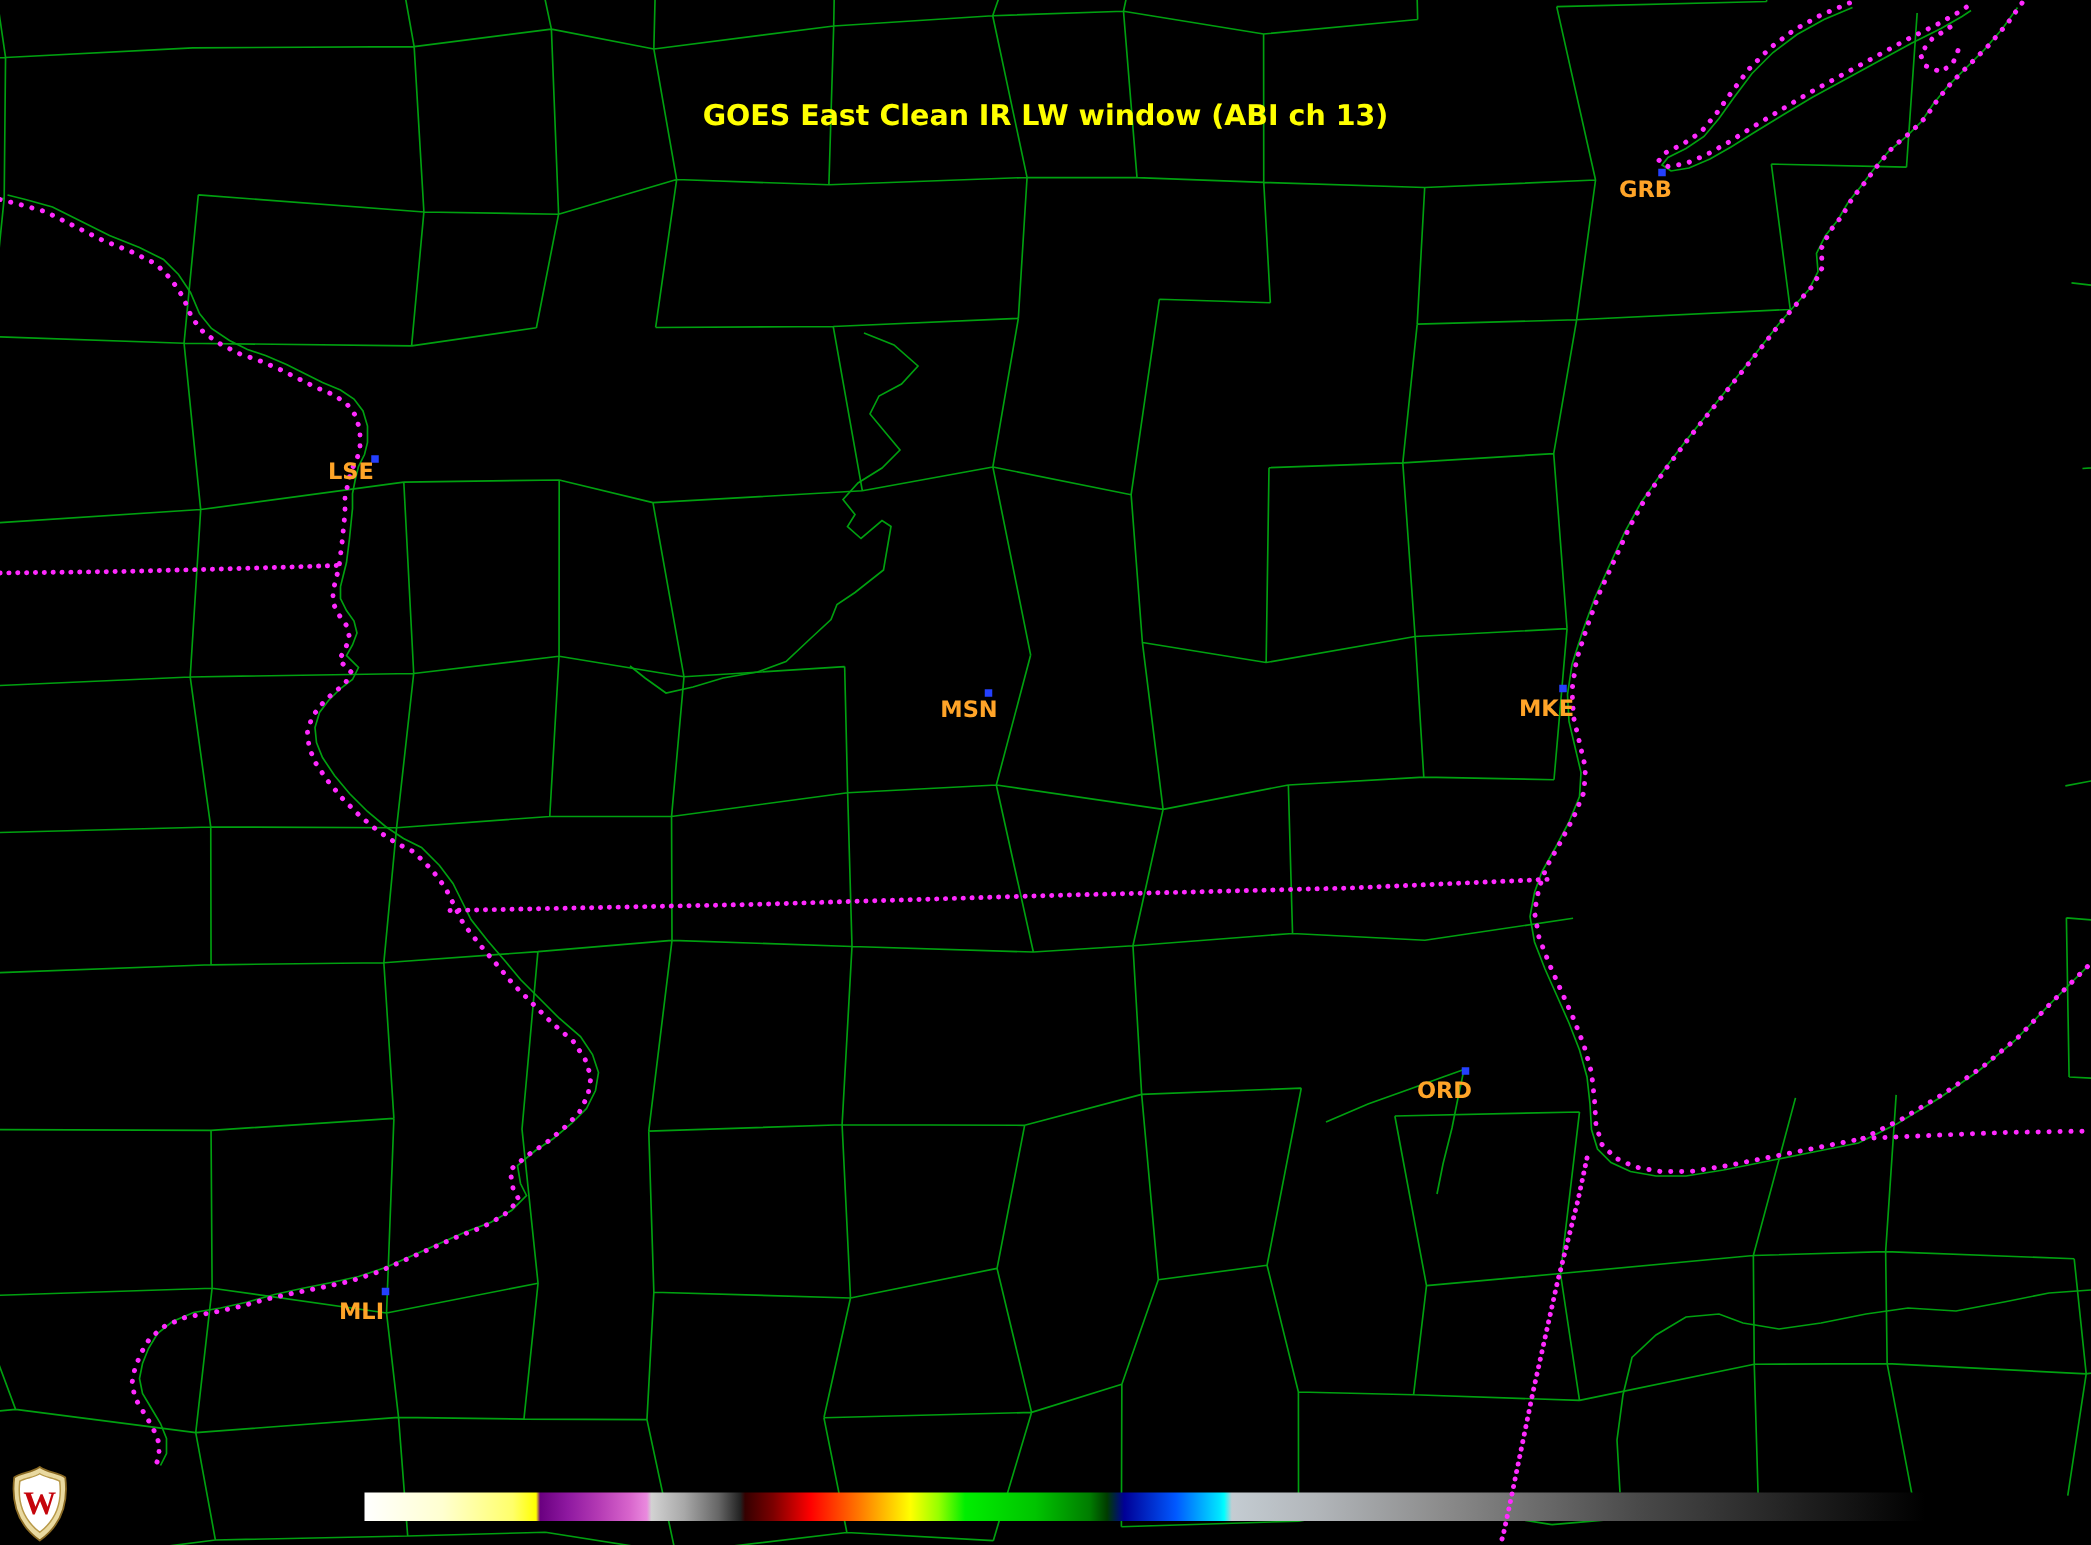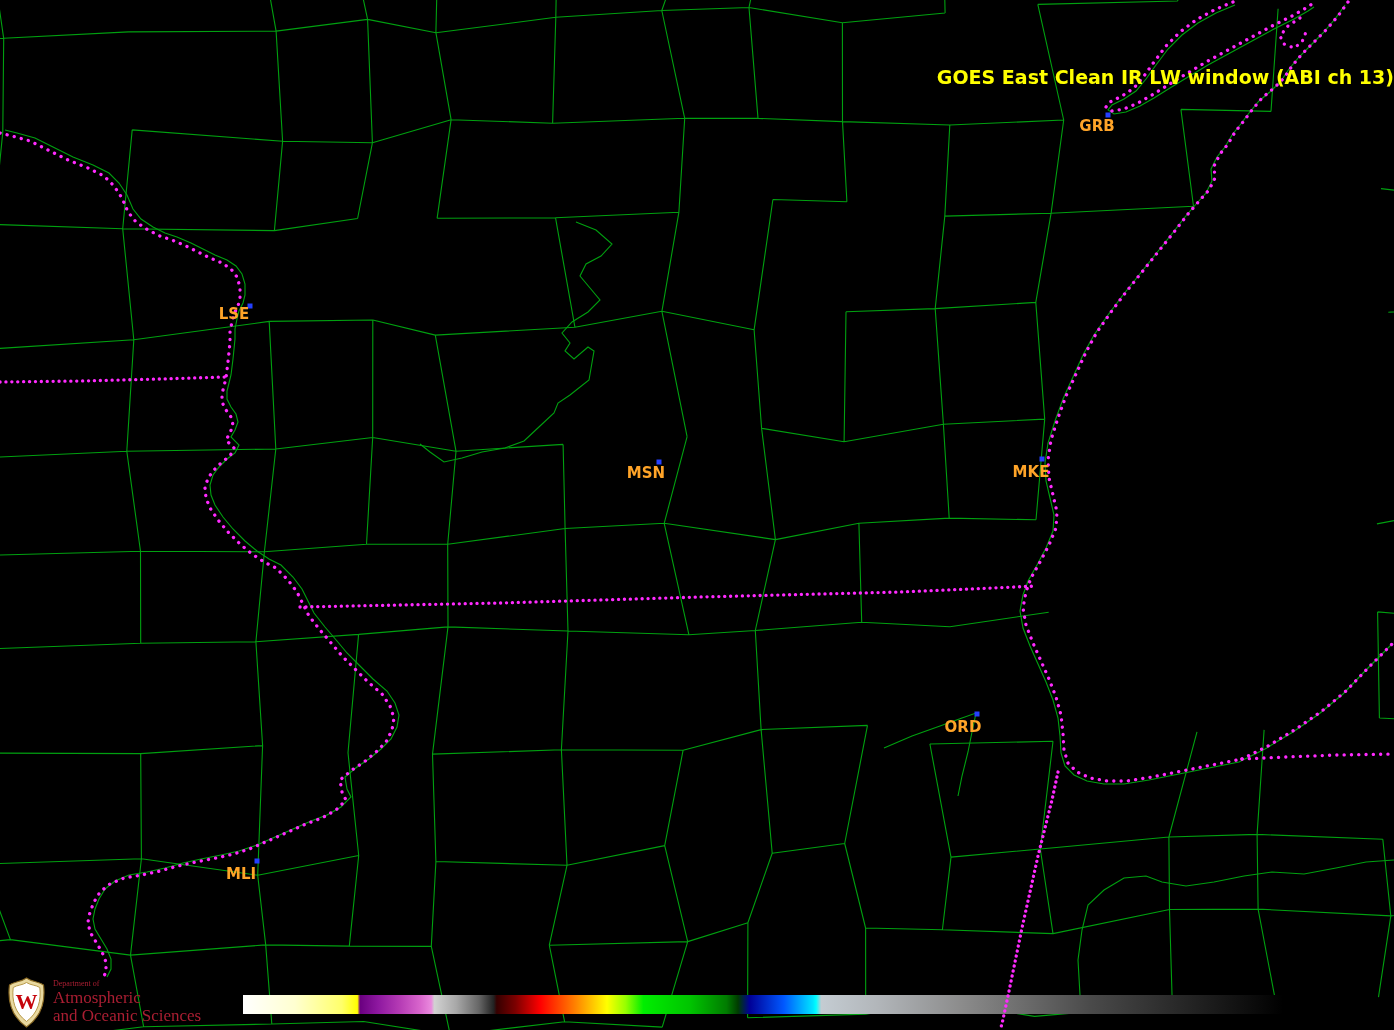--- a/index.html
+++ b/index.html
@@ -1,19 +1,19 @@
 <!DOCTYPE html>
 <html><head>
 <meta charset="utf-8">
 <style>
   html,body{margin:0;padding:0;background:#000;}
   #screen{position:relative;width:1394px;height:1030px;background:#000;overflow:hidden;
           font-family:"DejaVu Sans",sans-serif;}
   #mapsvg{position:absolute;left:0;top:0;}
-  .title{position:absolute;left:0;top:20px;width:100%;text-align:right;
+  .title{position:absolute;left:0;top:20px;width:100%;text-align:center;
          color:#ffff00;font-weight:bold;font-size:19px;line-height:23px;white-space:pre;
          font-family:"DejaVu Sans",sans-serif;}
   .county{fill:none;stroke:#00a010;stroke-width:1.1;}
   .greenline{fill:none;stroke:#00a010;stroke-width:1.1;}
   .border{fill:none;stroke:#ff2aff;stroke-width:3.3;stroke-linecap:round;stroke-dasharray:0.1 7.2;}
   .border-dense{stroke-dasharray:0.1 5.8;}
   .border-vdense{stroke-dasharray:0.1 5;}
   .stn-label{fill:#ffa428;font-size:15px;font-weight:bold;font-family:"DejaVu Sans",sans-serif;text-anchor:middle;}
   .logo{position:absolute;left:6px;bottom:2px;display:flex;align-items:center;gap:6px;}
   .logo-text{color:#aa1e32;font-family:"Liberation Serif",serif;line-height:1.05;}
@@ -109,20 +109,15 @@
   <div class="title" style="color: rgb(255, 255, 0);">
     <div>GOES East Clean IR LW window (ABI ch 13)</div>
   </div>
 
   <div class="logo">
     <svg width="41" height="51" viewBox="0 0 41 51">
       <path d="M20.5,1 C26,5 33,4.5 37.5,8 C39.5,24 36,39 20.5,50 C5,39 1.5,24 3.5,8 C8,4.5 15,5 20.5,1 Z" fill="#e9d9a0" stroke="#8a6a24" stroke-width="1.2"></path>
       <path d="M20.5,5.5 C24.5,8.2 30,8 33.8,10.5 C35.3,23 32.5,35.5 20.5,44.5 C8.5,35.5 5.7,23 7.2,10.5 C11,8 16.5,8.2 20.5,5.5 Z" fill="#ffffff" stroke="#b89a4a" stroke-width="1"></path>
       <text x="20.5" y="32" text-anchor="middle" font-family="Liberation Serif, serif" font-size="22" font-weight="bold" fill="#c5050c">W</text>
     </svg>
-    <div class="logo-text" style="color: rgb(170, 30, 50);">
-      <div class="logo-dept">Department of</div>
-      <div class="logo-l1">Atmospheric</div>
-      <div class="logo-l2">and Oceanic Sciences</div>
-    </div>
   </div>
 
 </div>
 
 </body></html>

